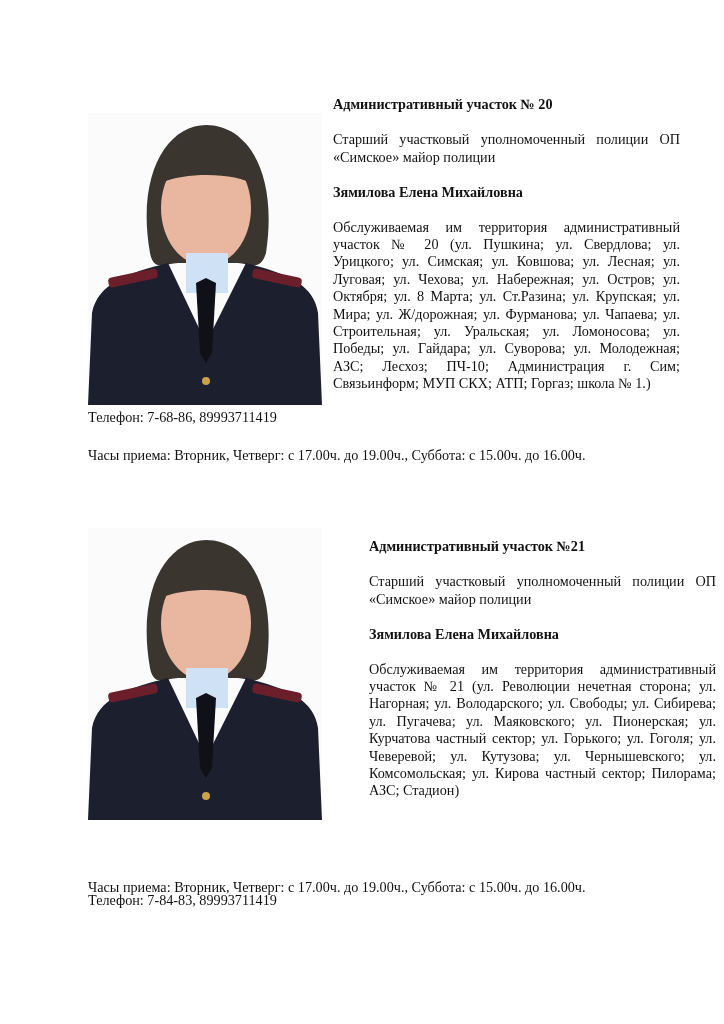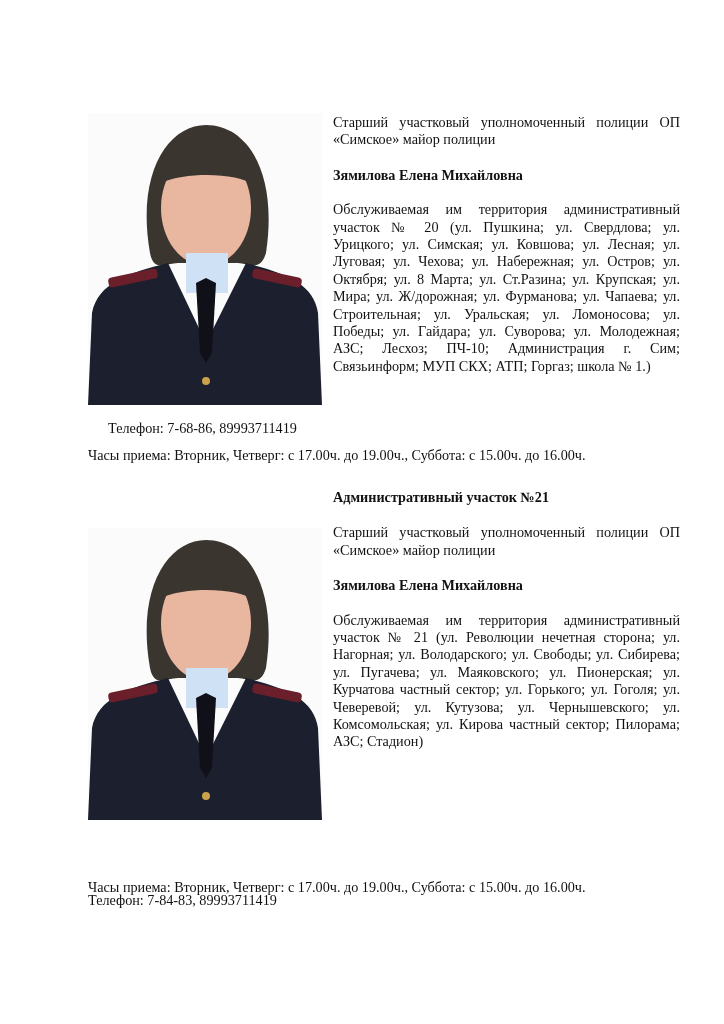--- a/index.html
+++ b/index.html
@@ -23,41 +23,42 @@
     <path d="M72 70 C80 35 100 25 120 25 C145 25 162 40 166 72 C150 60 100 58 72 70Z" fill="#3b3530"></path>
     <rect x="98" y="140" width="42" height="40" fill="#cfe2f5"></rect>
     <path d="M0 292 L4 200 C10 170 40 160 80 150 L118 230 L158 150 C196 160 226 170 230 200 L234 292Z" fill="#1c1f2e"></path>
     <path d="M108 170 L118 165 L128 170 L124 240 L118 250 L112 240Z" fill="#0f1018"></path>
     <rect x="20" y="160" width="50" height="10" rx="4" fill="#6a1f2a" transform="rotate(-12 45 165)"></rect>
     <rect x="164" y="160" width="50" height="10" rx="4" fill="#6a1f2a" transform="rotate(12 189 165)"></rect>
     <circle cx="118" cy="268" r="4" fill="#c9a24a"></circle>
   </svg>
 </div>
 <div class="right" style="top:96px;">
+  <p class="heading">Административный участок № 20</p>
   <p class="para" style="margin-top:18px;">Старший участковый уполномоченный полиции ОП «Симское» майор полиции</p>
   <p class="heading" style="margin-top:18px;">Зямилова Елена Михайловна</p>
   <p class="para" style="margin-top:17px;">Обслуживаемая им территория административный участок № 20 (ул. Пушкина; ул. Свердлова; ул. Урицкого; ул. Симская; ул. Ковшова; ул. Лесная; ул. Луговая; ул. Чехова; ул. Набережная; ул. Остров; ул. Октября; ул. 8 Марта; ул. Ст.Разина; ул. Крупская; ул. Мира; ул. Ж/дорожная; ул. Фурманова; ул. Чапаева; ул. Строительная; ул. Уральская; ул. Ломоносова; ул. Победы; ул. Гайдара; ул. Суворова; ул. Молодежная; АЗС; Лесхоз; ПЧ-10; Администрация г. Сим; Связьинформ; МУП СКХ; АТП; Горгаз; школа № 1.)</p>
 </div>
-<div class="full" style="top:420px;margin-left:20px;">Телефон: 7-68-86, 89993711419</div>
+<div class="full" style="top:409px;">Телефон: 7-68-86, 89993711419</div>
 <div class="full" style="top:447px;">Часы приема: Вторник, Четверг: с 17.00ч. до 19.00ч., Суббота: с 15.00ч. до 16.00ч.</div>
 
 <div class="photo" style="top:528px;height:292px;" title="Фото: сотрудник полиции в форме">
   <svg viewBox="0 0 234 292">
     <rect width="234" height="292" fill="#fbfbfb"></rect>
     <path d="M62 140 C48 60 80 12 118 12 C160 12 190 60 178 140 C172 160 160 150 150 150 L90 150 C78 150 66 160 62 140Z" fill="#3b3530"></path>
     <ellipse cx="118" cy="95" rx="45" ry="58" fill="#e9b7a0"></ellipse>
     <path d="M72 70 C80 35 100 25 120 25 C145 25 162 40 166 72 C150 60 100 58 72 70Z" fill="#3b3530"></path>
     <rect x="98" y="140" width="42" height="40" fill="#cfe2f5"></rect>
     <path d="M0 292 L4 200 C10 170 40 160 80 150 L118 230 L158 150 C196 160 226 170 230 200 L234 292Z" fill="#1c1f2e"></path>
     <path d="M108 170 L118 165 L128 170 L124 240 L118 250 L112 240Z" fill="#0f1018"></path>
     <rect x="20" y="160" width="50" height="10" rx="4" fill="#6a1f2a" transform="rotate(-12 45 165)"></rect>
     <rect x="164" y="160" width="50" height="10" rx="4" fill="#6a1f2a" transform="rotate(12 189 165)"></rect>
     <circle cx="118" cy="268" r="4" fill="#c9a24a"></circle>
   </svg>
 </div>
-<div class="right" style="top:489px;">
+<div class="right" style="top:538px;margin-left:36px;">
   <p class="heading">Административный участок №21</p>
   <p class="para" style="margin-top:18px;">Старший участковый уполномоченный полиции ОП «Симское» майор полиции</p>
   <p class="heading" style="margin-top:18px;">Зямилова Елена Михайловна</p>
   <p class="para" style="margin-top:17px;"> Обслуживаемая им территория административный участок № 21 (ул. Революции нечетная сторона; ул. Нагорная; ул. Володарского; ул. Свободы; ул. Сибирева; ул. Пугачева; ул. Маяковского; ул. Пионерская; ул. Курчатова частный сектор; ул. Горького; ул. Гоголя; ул. Чеверевой; ул. Кутузова; ул. Чернышевского; ул. Комсомольская; ул. Кирова частный сектор; Пилорама; АЗС; Стадион)</p>
 </div>
 <div class="full" style="top:892px;">Телефон: 7-84-83, 89993711419</div>
 <div class="full" style="top:879px;">Часы приема: Вторник, Четверг: с 17.00ч. до 19.00ч., Суббота: с 15.00ч. до 16.00ч.</div>
 
 </body></html>

